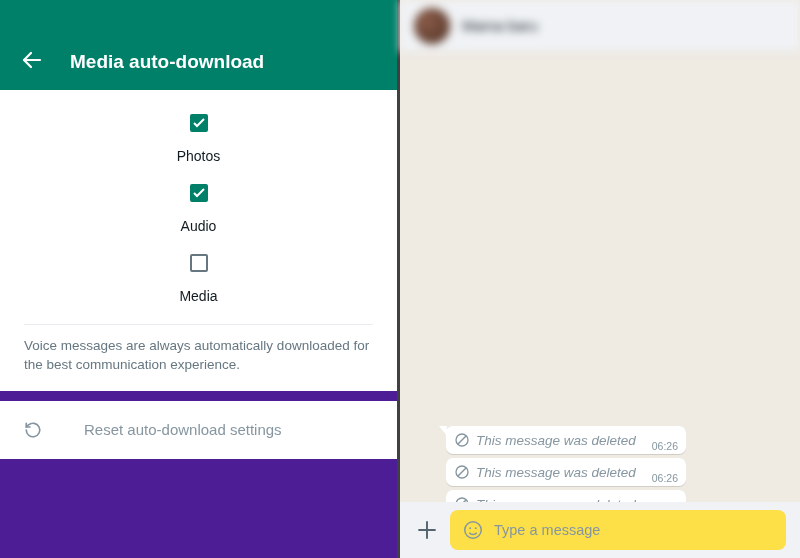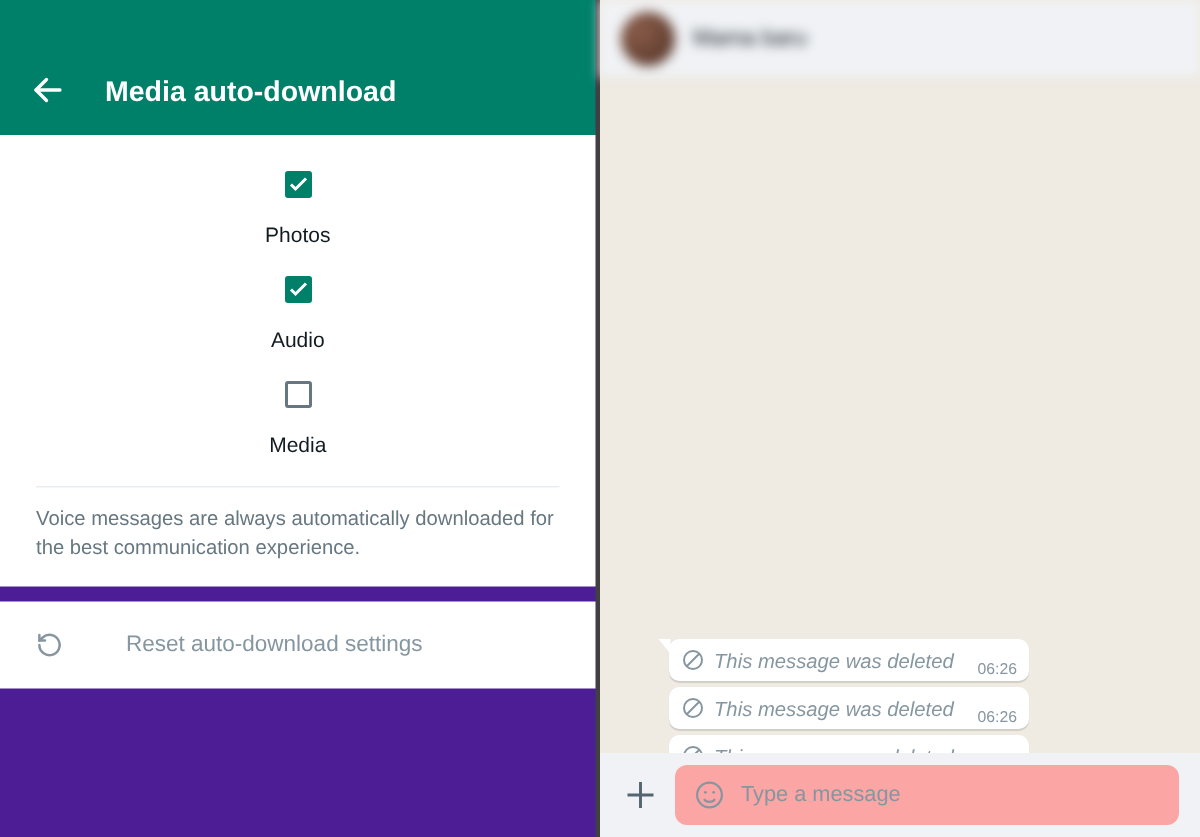--- a/index.html
+++ b/index.html
@@ -35,21 +35,21 @@
     .chat-bg { flex:1; position:relative; overflow:hidden; padding-bottom: 56px;}
     .messages { position:absolute; left:0; right:4px; bottom: 8px; display:flex; flex-direction:column; gap:4px; padding: 0 46px 0 46px; }
     .bubble { align-self:flex-start; background:#fff; border-radius:7px; box-shadow:0 1px 0.5px rgba(11,20,26,.13); padding:6px 8px 6px 8px; min-width: 240px; display:flex; align-items:center; gap:6px; position:relative; }
     .bubble .no { color:#8696a0; display:flex;}
     .bubble .msg { color:#8696a0; font-style:italic; font-size:13.5px; }
     .bubble .time { color:#8696a0; font-size:10.5px; margin-left:auto; align-self:flex-end; position:relative; top:4px;}
     .bubble.first::before { content:""; position:absolute; left:-7px; top:0; width:0;height:0;border-top:0 solid transparent;border-bottom:10px solid transparent;border-right:8px solid #fff;}
 
     .composer { position:absolute; left:0; right:0; bottom:0; height:56px; background:#f0f2f5; display:flex; align-items:center; padding: 0 14px; gap:10px; }
     .composer .plus { color:#54656f; display:flex; cursor:pointer; }
-    .input-box { flex:1; background:#fca5a5; border-radius: 8px; height:40px; display:flex; align-items:center; padding:0 12px; gap:10px; }
+    .input-box { flex:1; background:#fde047; border-radius: 8px; height:40px; display:flex; align-items:center; padding:0 12px; gap:10px; }
     .input-box .emoji { color:#8696a0; display:flex; }
     .input-box input { border:none; outline:none; flex:1; font-size:14.5px; color:#3b4a54; background:transparent;}
     .input-box input::placeholder { color:#8696a0; }
   </style>
 </head>
 <body>
 
 <div class="app">
   <div class="left-panel">
     <div class="header">

